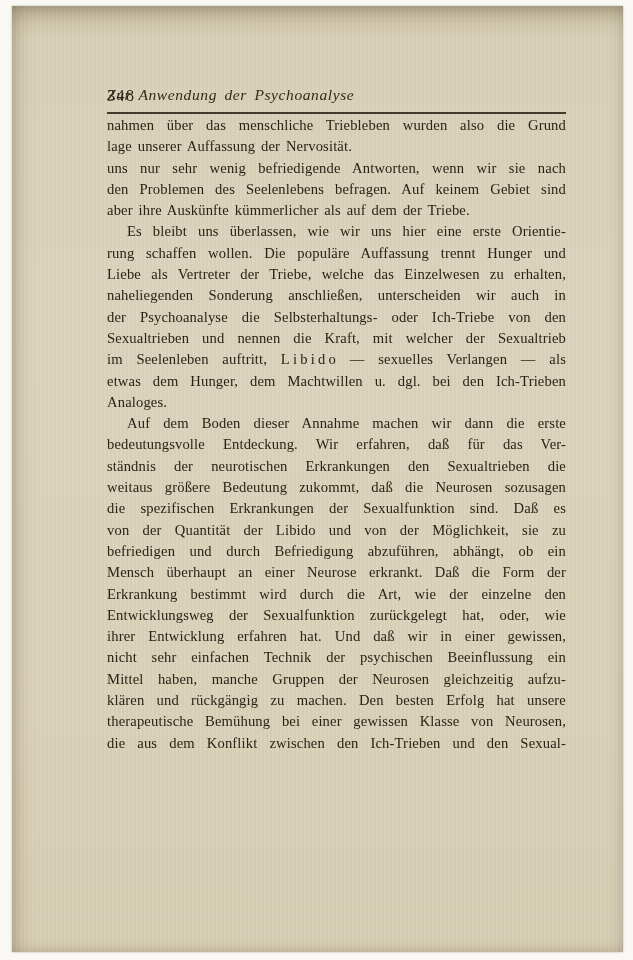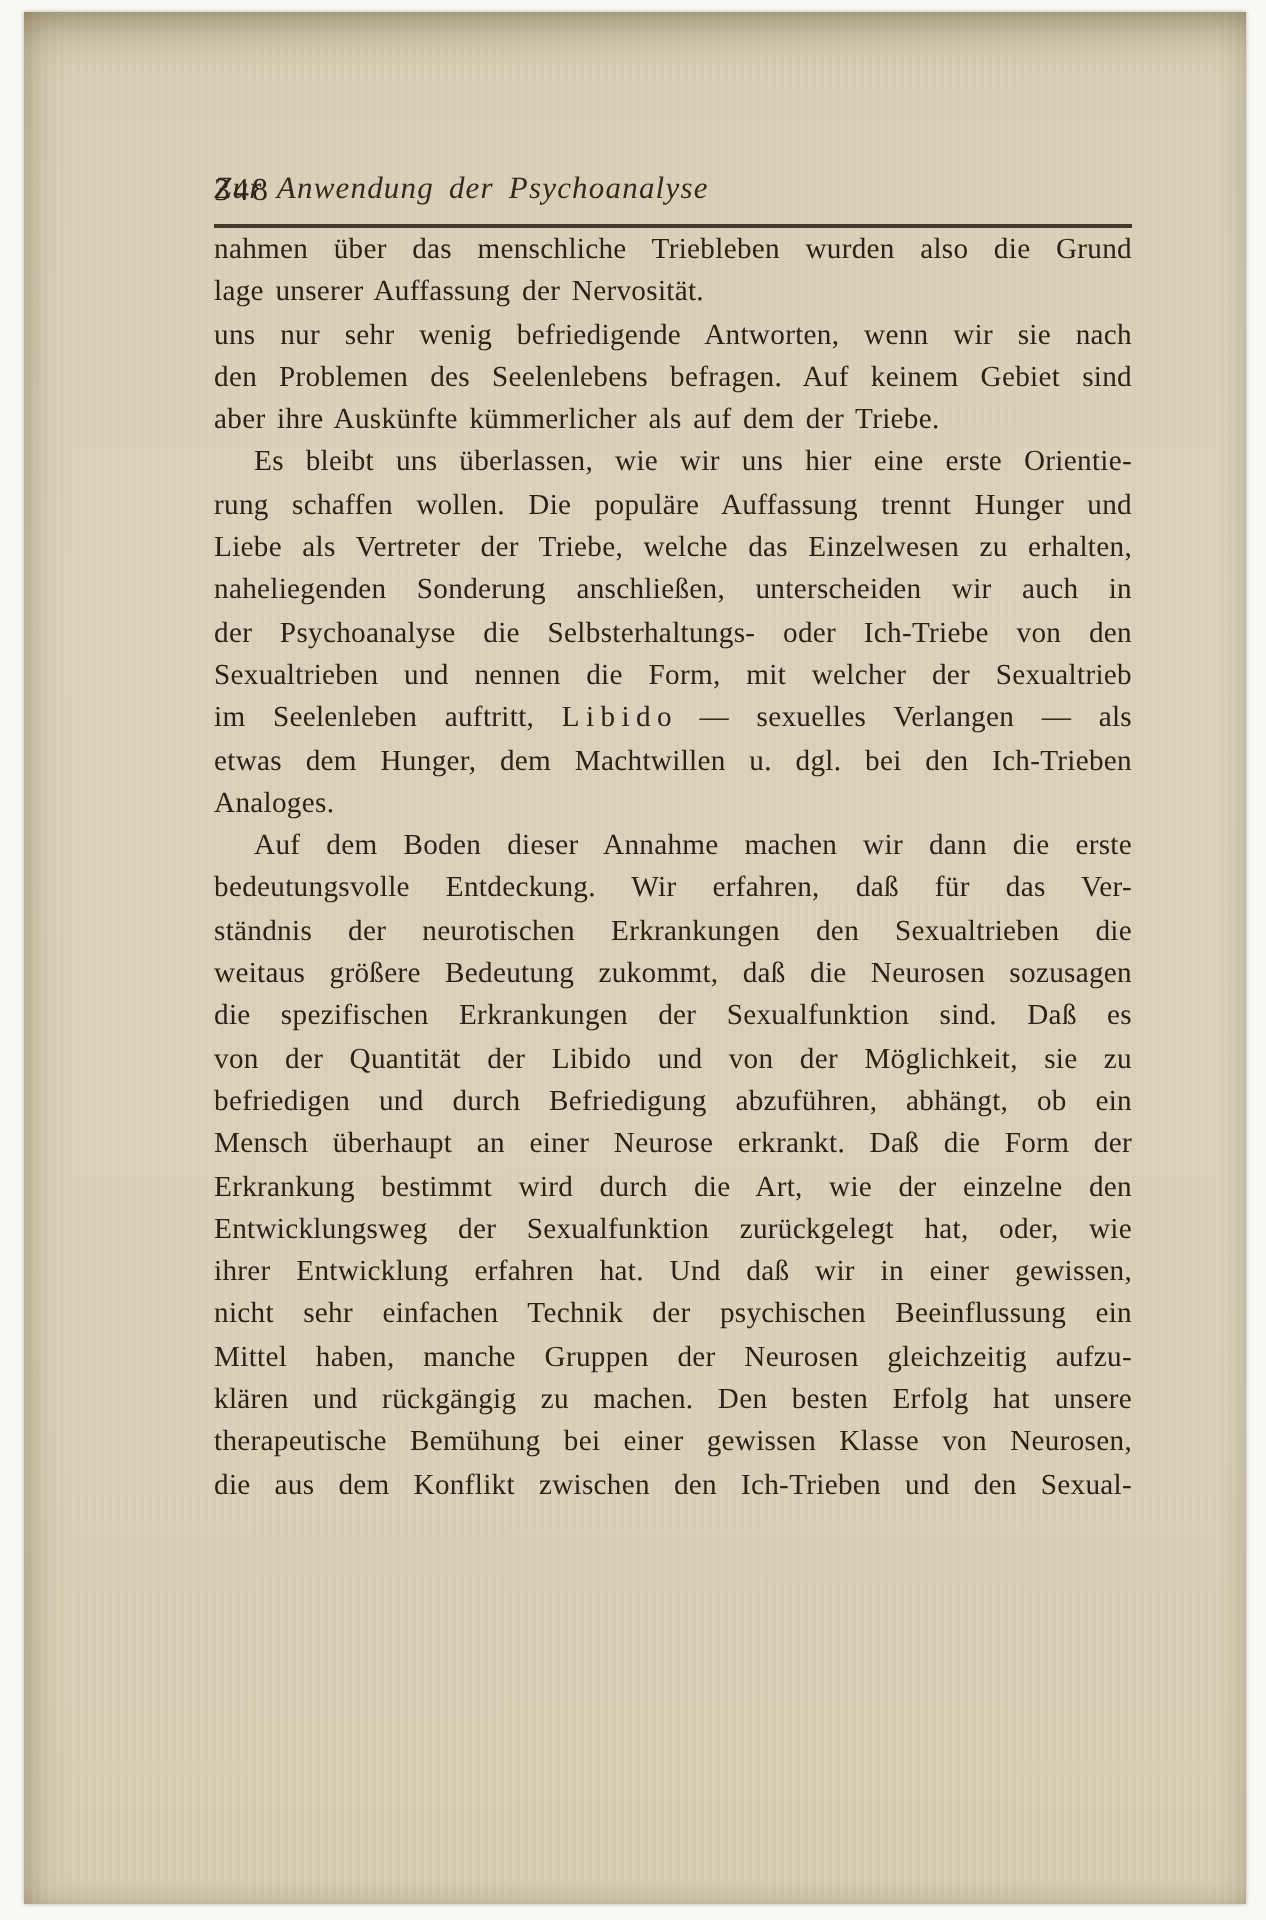--- a/index.html
+++ b/index.html
@@ -102,21 +102,21 @@
           <div class="line">nahmen über das menschliche Triebleben wurden also die Grund</div>
           <div class="line para-end">lage unserer Auffassung der Nervosität.</div>
           <div class="line">uns nur sehr wenig befriedigende Antworten, wenn wir sie nach</div>
           <div class="line">den Problemen des Seelenlebens befragen. Auf keinem Gebiet sind</div>
           <div class="line para-end">aber ihre Auskünfte kümmerlicher als auf dem der Triebe.</div>
           <div class="line indent">Es bleibt uns überlassen, wie wir uns hier eine erste Orientie-</div>
           <div class="line">rung schaffen wollen. Die populäre Auffassung trennt Hunger und</div>
           <div class="line">Liebe als Vertreter der Triebe, welche das Einzelwesen zu erhalten,</div>
           <div class="line">naheliegenden Sonderung anschließen, unterscheiden wir auch in</div>
           <div class="line">der Psychoanalyse die Selbsterhaltungs- oder Ich-Triebe von den</div>
-          <div class="line">Sexualtrieben und nennen die Form, mit welcher der Sexualtrieb</div>
+          <div class="line">Sexualtrieben und nennen die Kraft, mit welcher der Sexualtrieb</div>
           <div class="line">im Seelenleben auftritt, L i b i d o — sexuelles Verlangen — als</div>
           <div class="line">etwas dem Hunger, dem Machtwillen u. dgl. bei den Ich-Trieben</div>
           <div class="line para-end">Analoges.</div>
           <div class="line indent">Auf dem Boden dieser Annahme machen wir dann die erste</div>
           <div class="line">bedeutungsvolle Entdeckung. Wir erfahren, daß für das Ver-</div>
           <div class="line">ständnis der neurotischen Erkrankungen den Sexualtrieben die</div>
           <div class="line">weitaus größere Bedeutung zukommt, daß die Neurosen sozusagen</div>
           <div class="line">die spezifischen Erkrankungen der Sexualfunktion sind. Daß es</div>
           <div class="line">von der Quantität der Libido und von der Möglichkeit, sie zu</div>
           <div class="line">befriedigen und durch Befriedigung abzuführen, abhängt, ob ein</div>

